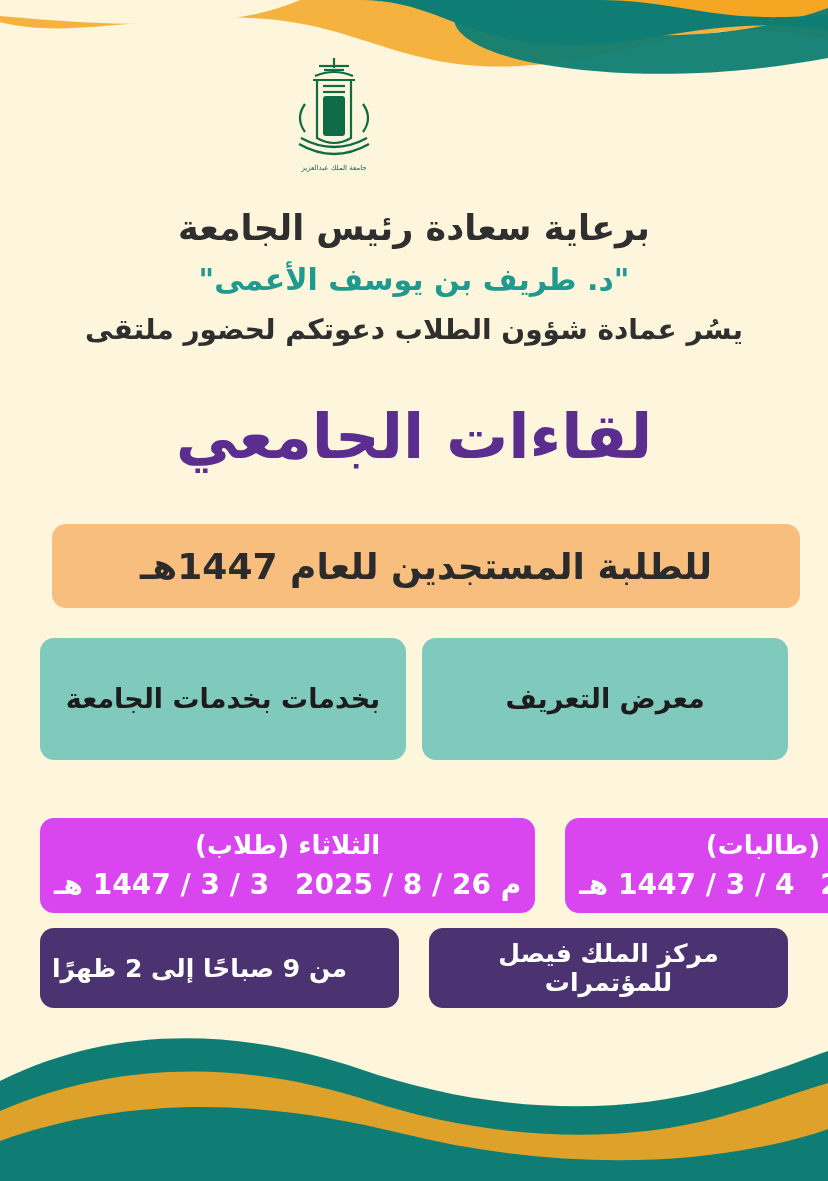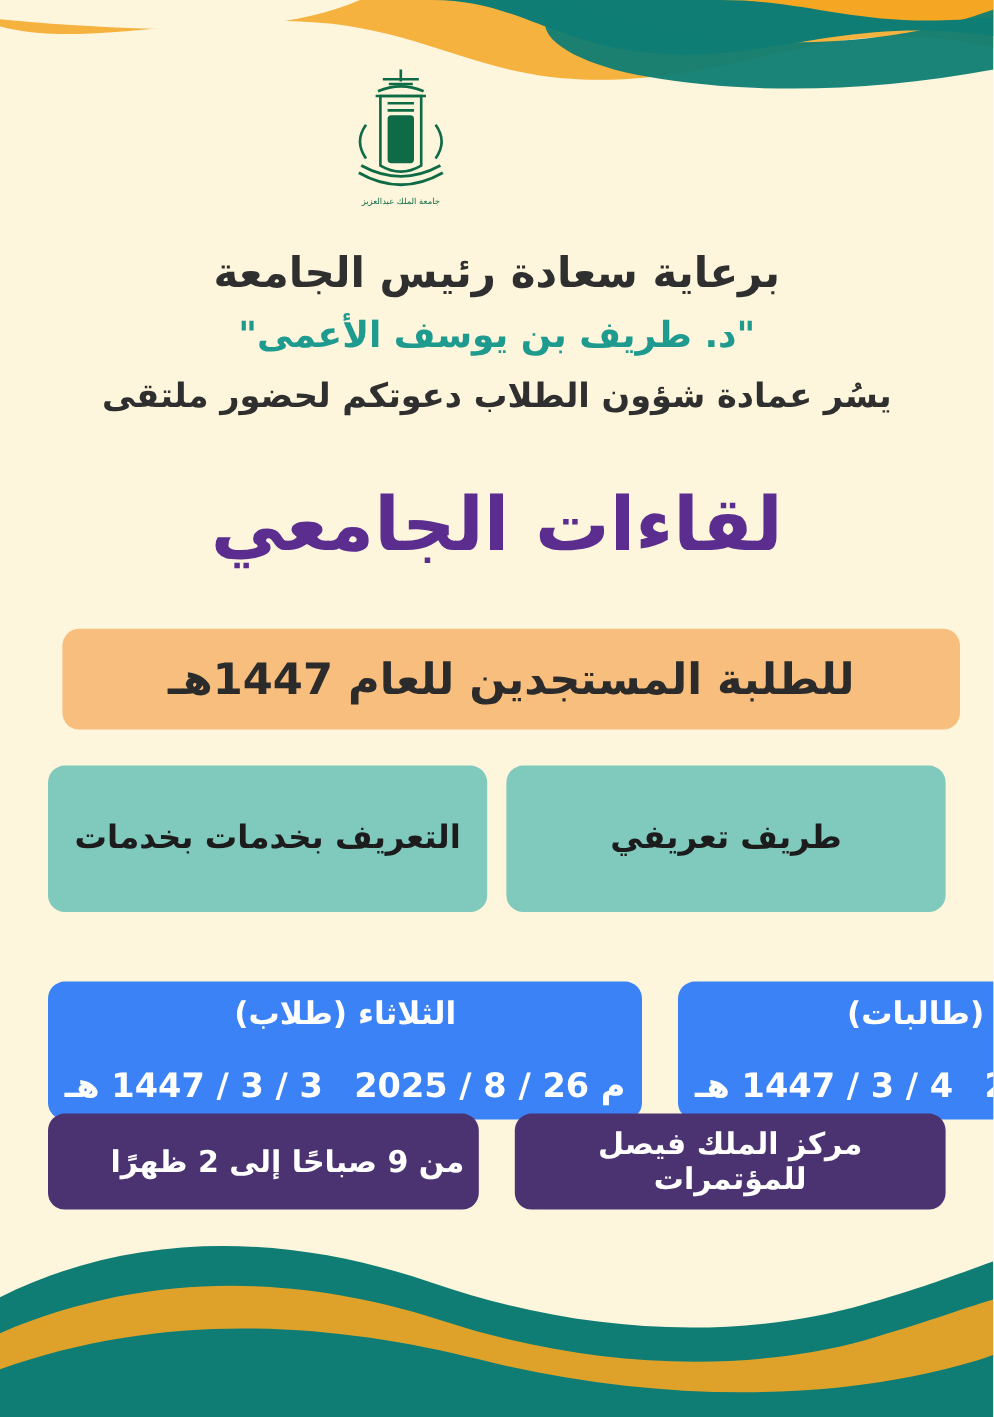--- a/index.html
+++ b/index.html
@@ -142,32 +142,31 @@
     position: absolute;
     top: 818px;
     left: 40px;
     width: 748px;
     display: flex;
     flex-direction: row-reverse;
     justify-content: space-between;
     gap: 30px;
   }
   .date-card {
-    background: #3b82f6;
+    background: #d946ef;
     border-radius: 14px;
     flex: 1 1 0;
     min-height: 90px;
     padding: 12px 14px;
     box-sizing: border-box;
     display: flex;
     flex-direction: column;
     align-items: center;
     justify-content: flex-start;
     color: #ffffff;
-    gap: 20px;
   }
   .date-card .day {
     font-size: 26px;
     font-weight: bold;
     margin-bottom: 8px;
   }
   .date-card .when {
     font-size: 28px;
     font-weight: bold;
     display: flex;
@@ -187,21 +186,21 @@
     justify-content: space-between;
     gap: 30px;
   }
   .info-card {
     background: #4b3271;
     border-radius: 14px;
     flex: 1 1 0;
     min-height: 80px;
     display: flex;
     align-items: center;
-    justify-content: flex-start;
+    justify-content: flex-end;
     color: #ffffff;
     text-align: center;
     padding: 8px 12px;
     box-sizing: border-box;
   }
   .info-card span {
     font-size: 25px;
     font-weight: bold;
   }
 </style>
@@ -248,24 +247,24 @@
   </div>
 
   <div class="title-main">لقاءات الجامعي</div>
 
   <div class="subtitle-bar">
     <span>للطلبة المستجدين للعام 1447هـ</span>
   </div>
 
   <div class="features">
     <div class="feature">
-      <span>التعريف بخدمات بخدمات</span>
+      <span>بخدمات بخدمات الجامعة</span>
     </div>
     <div class="feature">
-      <span>طريف تعريفي</span>
+      <span>معرض التعريف</span>
     </div>
   </div>
 
   <div class="dates">
     <div class="date-card">
       <div class="day">الثلاثاء (طلاب)</div>
       <div class="when">
         <span>3 / 3 / 1447 هـ</span>
         <span>م 26 / 8 / 2025</span>
       </div>

